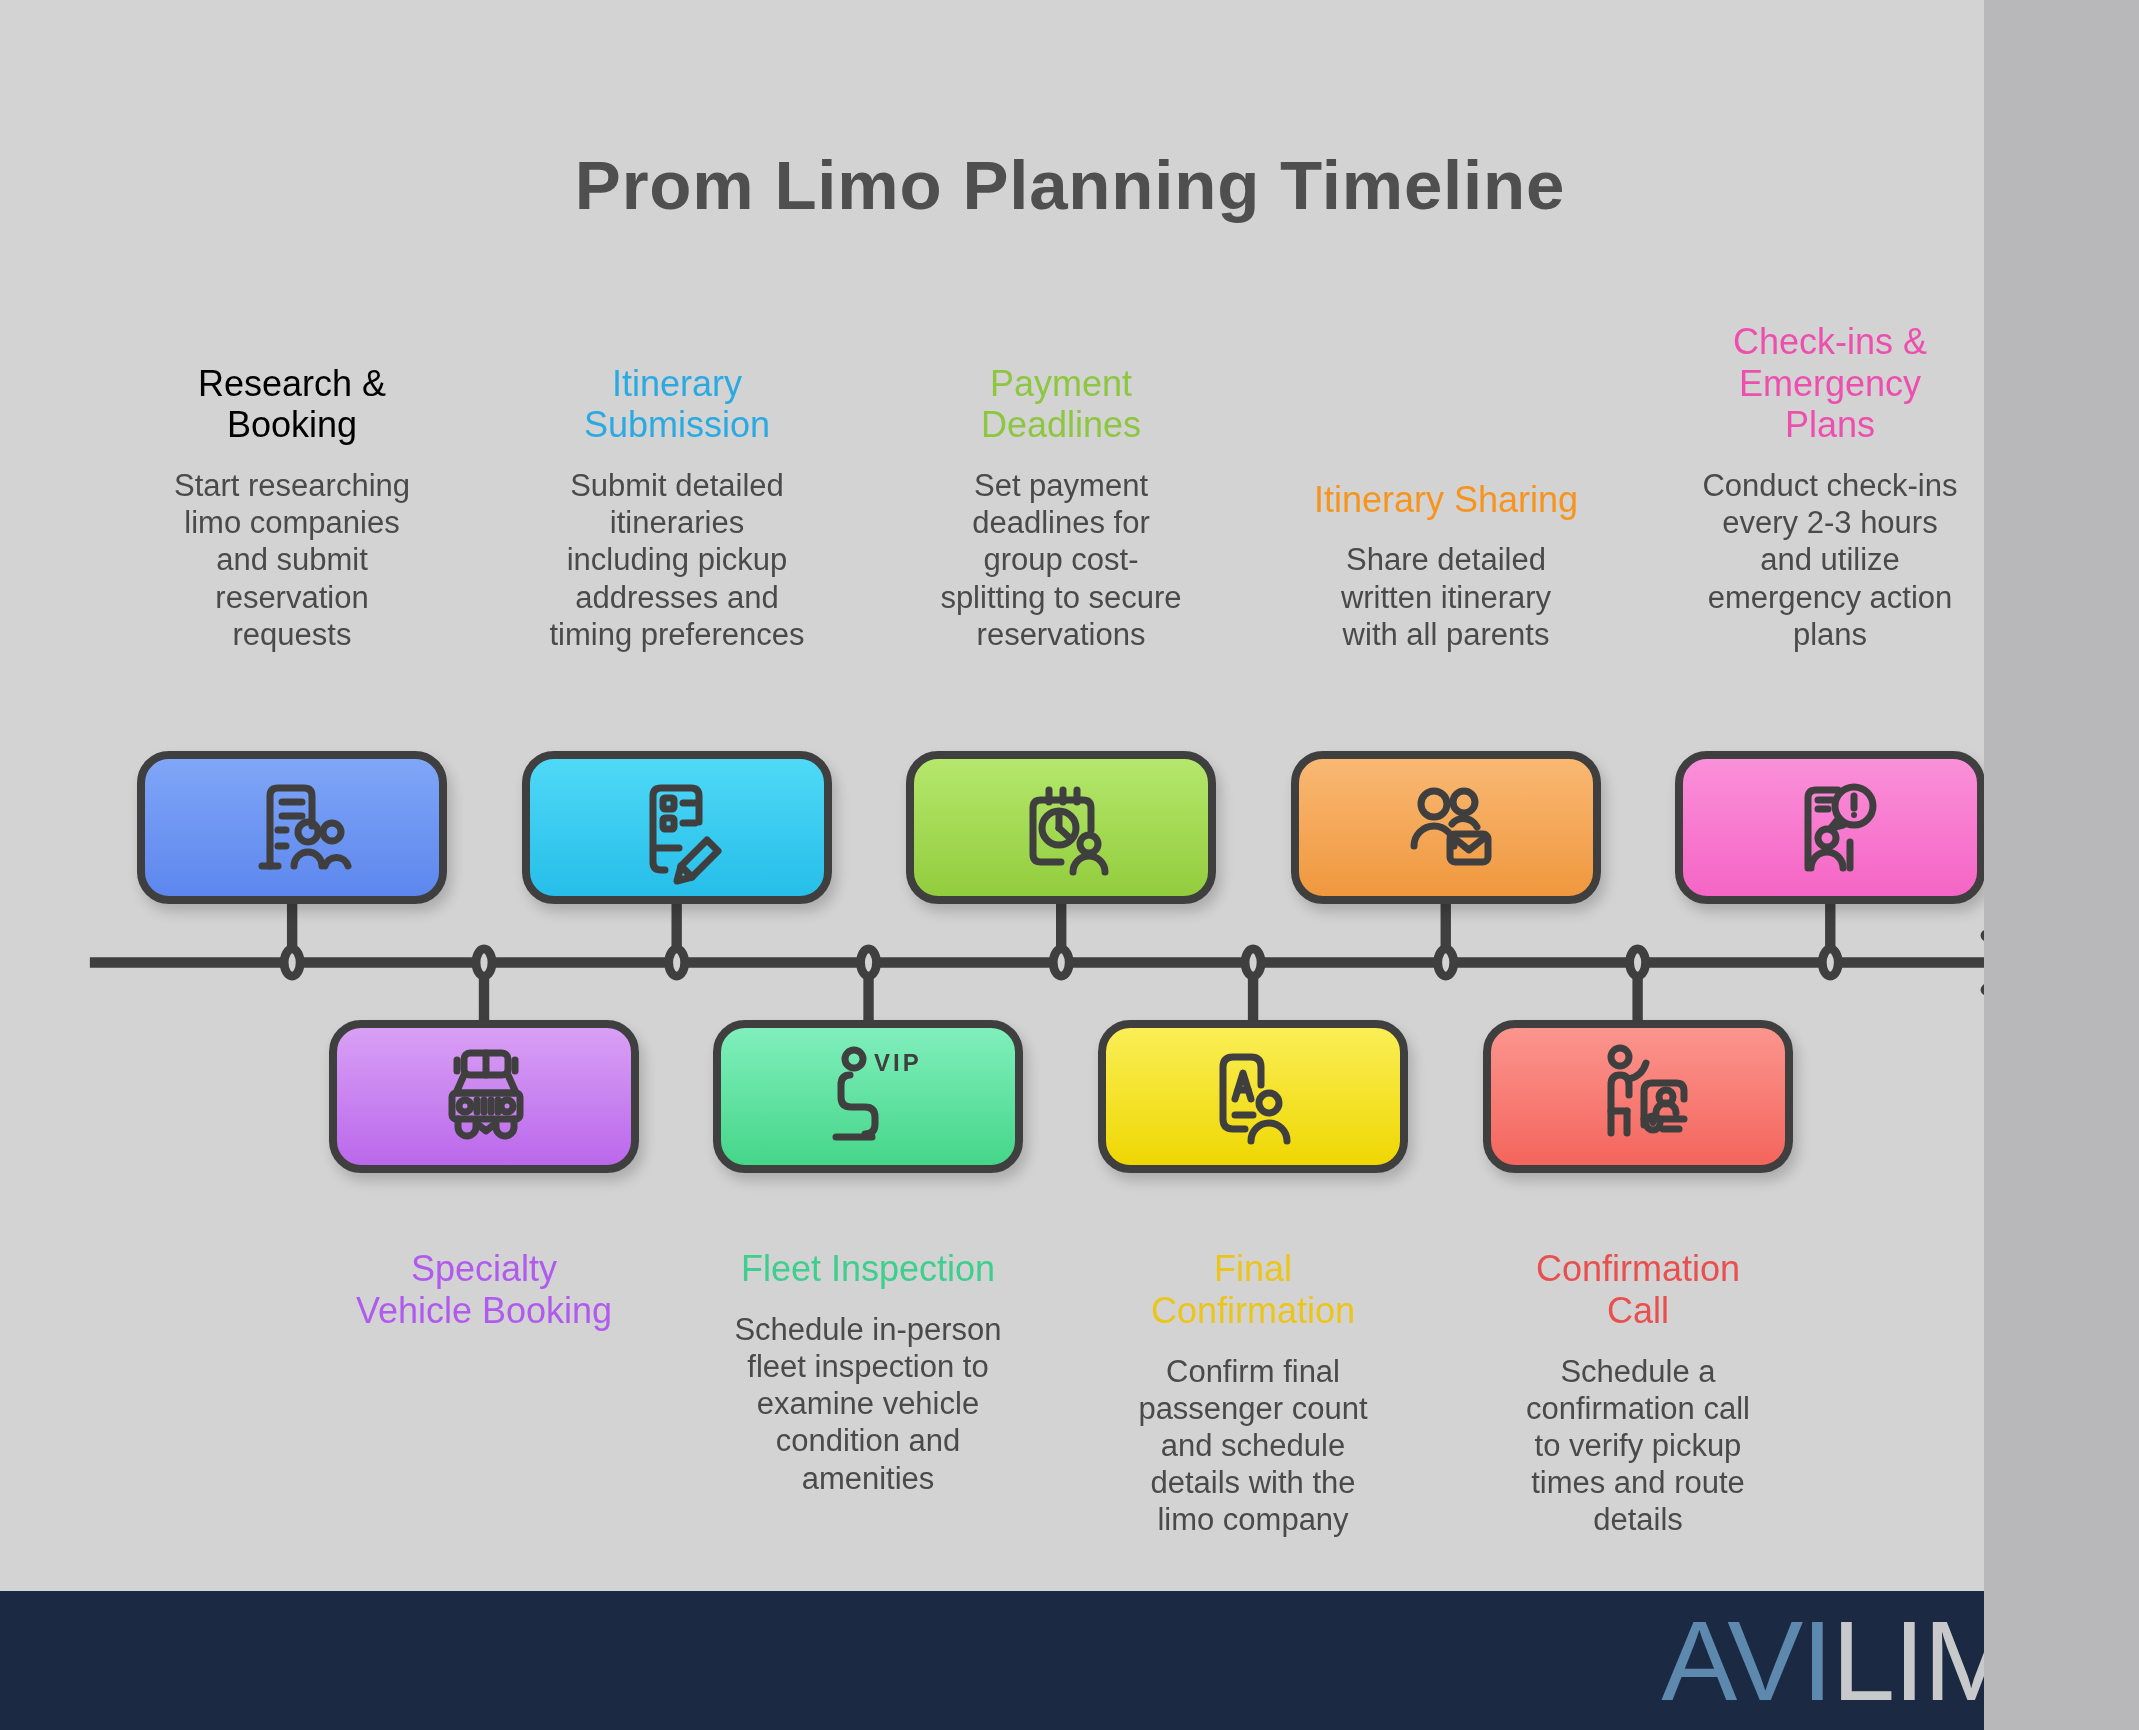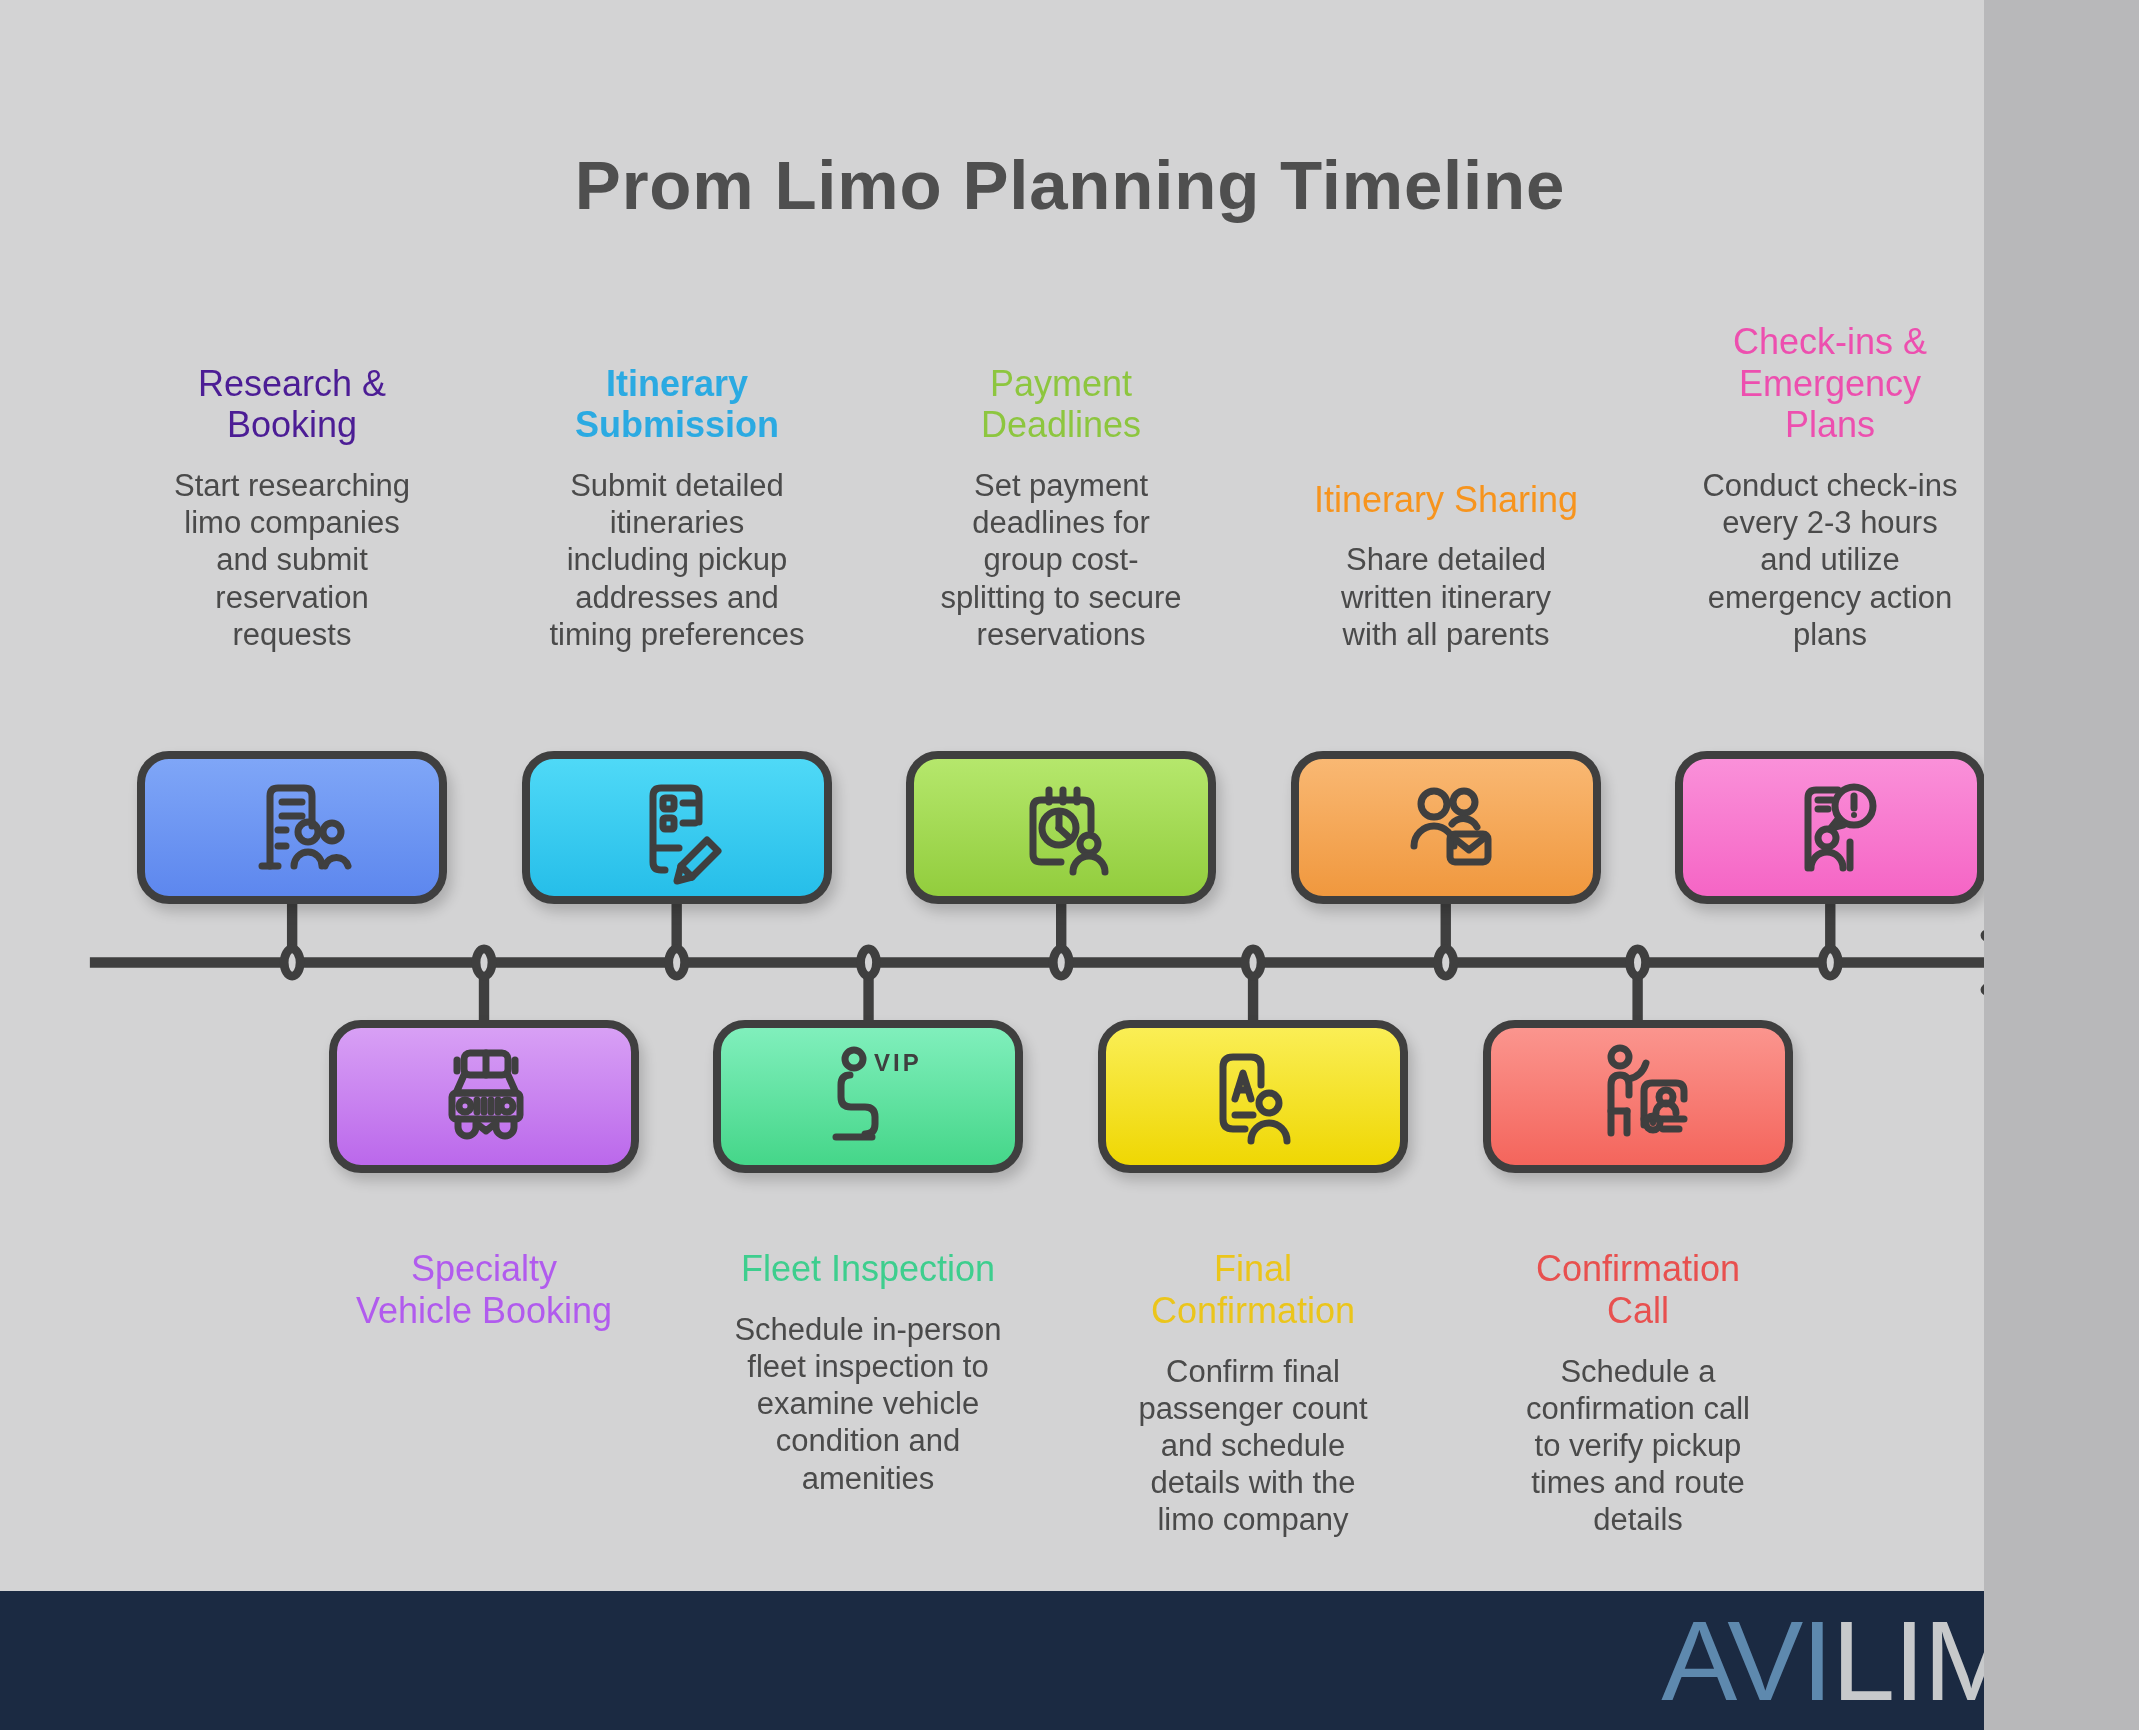--- a/index.html
+++ b/index.html
@@ -102,30 +102,30 @@
       <ellipse cx="1086" cy="1204" rx="10" ry="17"></ellipse>
       <ellipse cx="1327" cy="1204" rx="10" ry="17"></ellipse>
       <ellipse cx="1567" cy="1204" rx="10" ry="17"></ellipse>
       <ellipse cx="1808" cy="1204" rx="10" ry="17"></ellipse>
       <ellipse cx="2048" cy="1204" rx="10" ry="17"></ellipse>
       <ellipse cx="2289" cy="1204" rx="10" ry="17"></ellipse>
     </g>
   </svg>
 
   <div class="col top s1">
-    <div class="h" style="color: #4c1d95;">Research &amp;
+    <div class="h" style="color: #000000;">Research &amp;
 Booking</div>
     <div class="b">Start researching
 limo companies
 and submit
 reservation
 requests</div>
   </div>
   <div class="col top s3">
-    <div class="h" style="color: rgb(43, 170, 226); font-weight: bold;">Itinerary
+    <div class="h" style="color: rgb(43, 170, 226);">Itinerary
 Submission</div>
     <div class="b">Submit detailed
 itineraries
 including pickup
 addresses and
 timing preferences</div>
   </div>
   <div class="col top s5">
     <div class="h" style="color: rgb(141, 198, 63);">Payment
 Deadlines</div>

